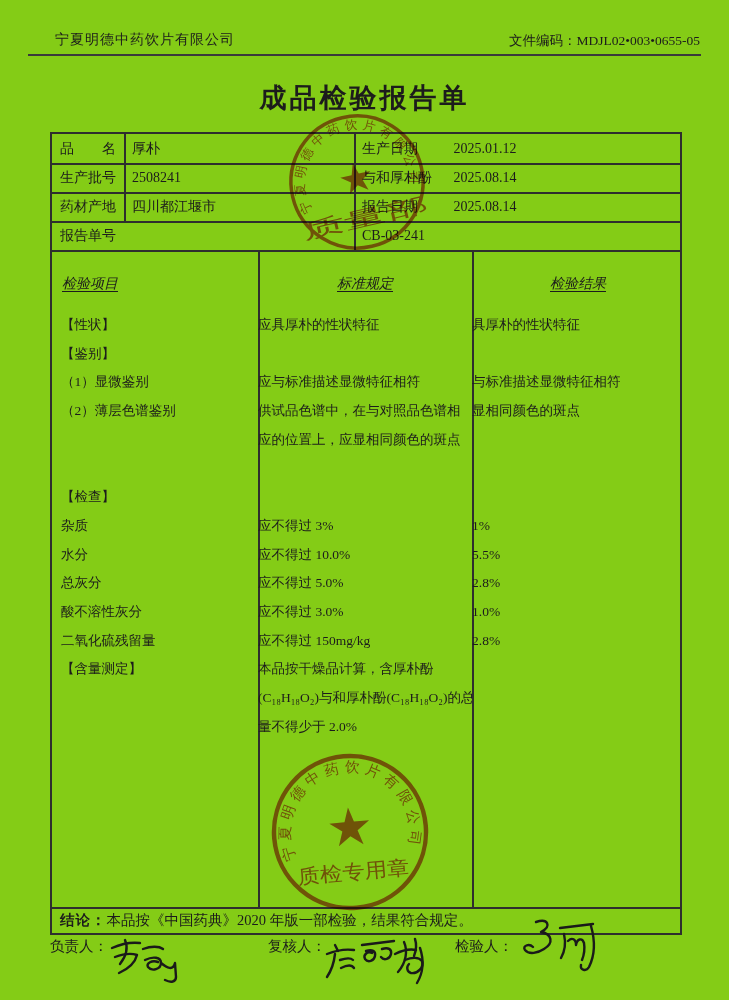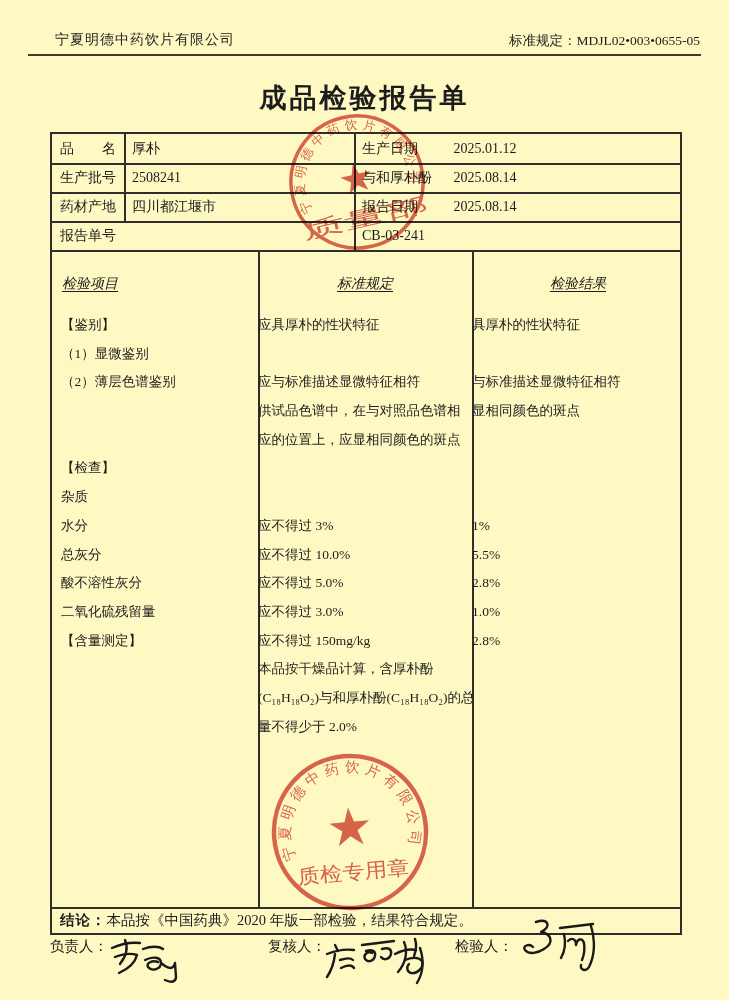--- a/index.html
+++ b/index.html
@@ -1,16 +1,16 @@
 <!DOCTYPE html>
 <html><head>
 <meta charset="utf-8">
 <style>
   html,body{margin:0;padding:0;background:#ffffff;}
-  .page{position:relative;width:729px;height:1000px;background:#fef9c3;overflow:hidden;
+  .page{position:relative;width:729px;height:1000px;background:#84cc16;overflow:hidden;
         font-family:"Liberation Serif","DejaVu Serif",serif;color:#1c1c1c;}
   
   .hdr-left{position:absolute;left:55px;top:31px;font-size:14px;letter-spacing:1px;}
   .hdr-right{position:absolute;right:29px;top:32px;font-size:13.5px;}
   .hdr-rule{position:absolute;left:28px;right:28px;top:54px;height:2px;background:#3a3a3a;}
   .title{position:absolute;left:0;right:0;top:80px;text-align:center;
          font-size:27px;font-weight:bold;letter-spacing:3px;}
   
   .tbl{position:absolute;left:50px;top:132px;width:632px;height:803px;
        border:2px solid #2e2e2e;box-sizing:border-box;}
@@ -38,21 +38,21 @@
   .stamp text{font-family:"Liberation Serif","DejaVu Serif",serif;}
   .stamp .star{font-family:"DejaVu Sans",sans-serif;}
 </style>
 </head>
 <body>
 
 <div class="page">
 
   <div class="hdr-left">宁夏明德中药饮片有限公司</div>
   <div class="hdr-right">
-    <span>标准规定：</span><span>MDJL02•003•0655-05</span>
+    <span>文件编码：</span><span>MDJL02•003•0655-05</span>
   </div>
   <div class="hdr-rule"></div>
 
   <div class="title">成品检验报告单</div>
 
   <div class="tbl">
 
     <div class="hl" style="top:29px"></div>
     <div class="hl" style="top:58px"></div>
     <div class="hl" style="top:87px"></div>
@@ -86,20 +86,21 @@
     </div>
 
     <div class="cell" style="left:8px;top:87px">报告单号</div>
     <div class="cell" style="left:310px;top:87px">CB-03-241</div>
 
     <div class="mh mh1" style="left:10px">检验项目</div>
     <div class="mh mh2" style="left:206px;width:214px">标准规定</div>
     <div class="mh mh3" style="left:420px;width:212px">检验结果</div>
 
     <div class="colstack" style="left:0;width:206px;padding-left:9px">
+      <div class="ln">【性状】</div>
       <div class="ln">【鉴别】</div>
       <div class="ln">（1）显微鉴别</div>
       <div class="ln">（2）薄层色谱鉴别</div>
       <div class="ln"></div>
       <div class="ln"></div>
       <div class="ln">【检查】</div>
       <div class="ln">杂质</div>
       <div class="ln">水分</div>
       <div class="ln">总灰分</div>
       <div class="ln">酸不溶性灰分</div>

